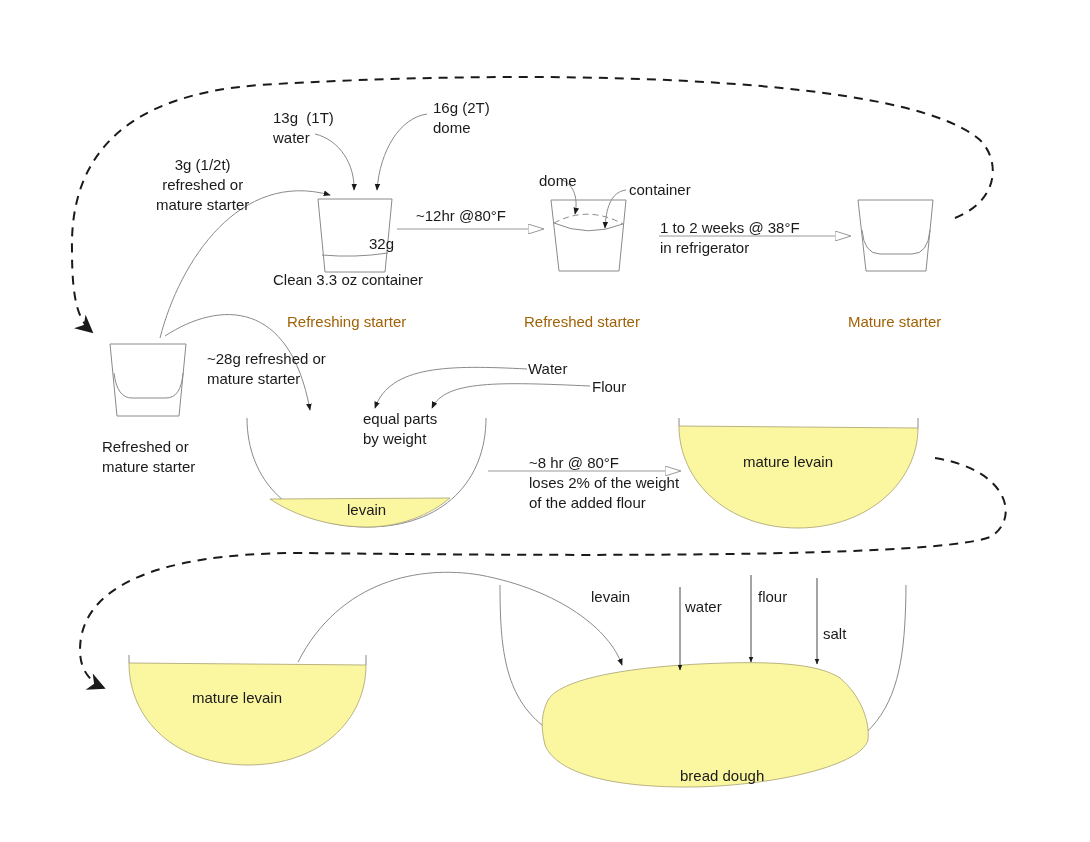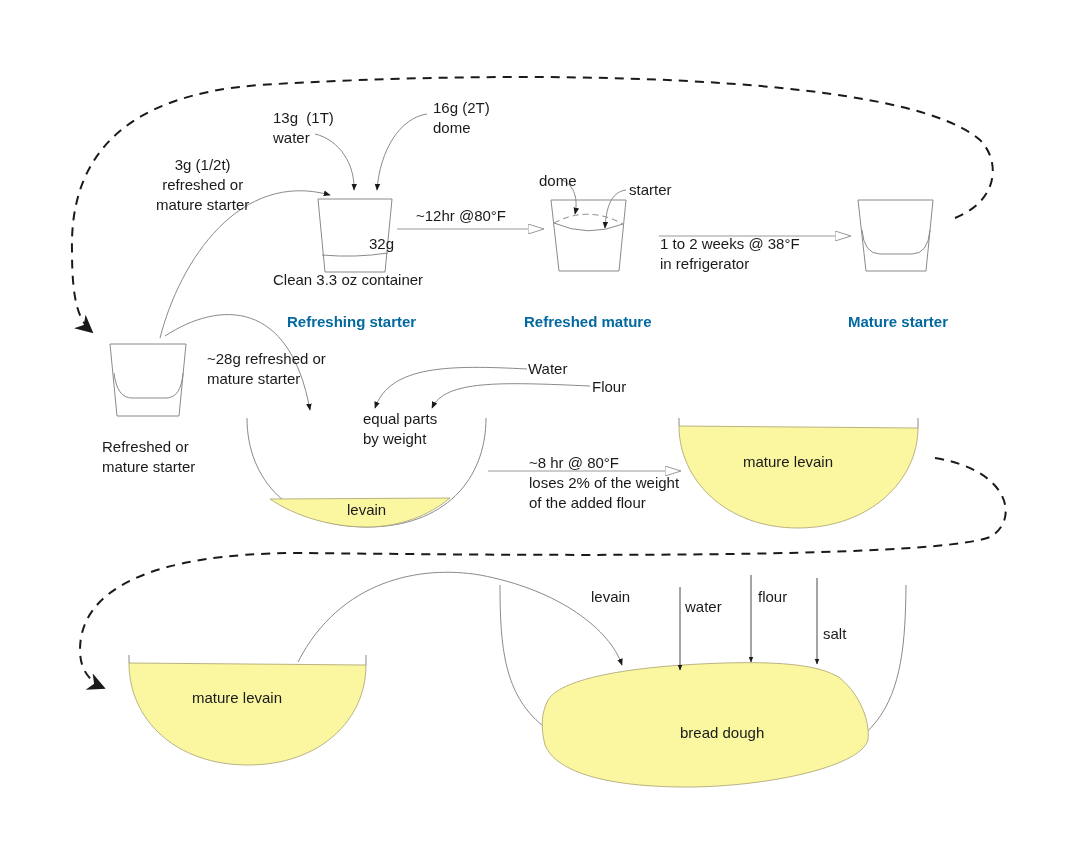--- a/index.html
+++ b/index.html
@@ -1,20 +1,20 @@
 <!DOCTYPE html>
 <html><head>
 <meta charset="utf-8">
 <style>
   html, body { margin: 0; padding: 0; background: #ffffff; }
   body { width: 1090px; height: 842px; position: relative; overflow: hidden;
          font-family: "Liberation Sans", sans-serif; color: #1a1a1a; }
   svg { position: absolute; left: 0; top: 0; }
   .lbl { position: absolute; font-size: 15px; line-height: 20px; white-space: pre; color: #1a1a1a; }
-  .ttl { position: absolute; font-size: 15px; font-weight: bold; white-space: pre; color: #0369a1; }
+  .ttl { position: absolute; font-size: 15px; font-weight: normal; white-space: pre; color: #a16207; }
 </style>
 </head>
 <body>
 
 <svg width="1090" height="842" viewBox="0 0 1090 842">
   <defs>
     <marker id="ah" viewBox="0 0 10 10" refX="9" refY="5" markerWidth="7" markerHeight="7" orient="auto-start-reverse">
       <path d="M0,1 L10,5 L0,9 z" fill="#1a1a1a"></path>
     </marker>
     <marker id="ah-open" viewBox="0 0 16 10" refX="15" refY="5" markerWidth="16" markerHeight="10" orient="auto" markerUnits="userSpaceOnUse">
@@ -96,26 +96,26 @@
 refreshed or
 mature starter</div>
 <div class="lbl" style="left:273px;top:108px;">13g  (1T)
 water</div>
 <div class="lbl" style="left:433px;top:98px;">16g (2T)
 dome</div>
 <div class="lbl" style="left:341px;top:234px;margin-left:28px;">32g</div>
 <div class="lbl" style="left:273px;top:270px;">Clean 3.3 oz container</div>
 <div class="lbl" style="left:416px;top:206px;">~12hr @80°F</div>
 <div class="lbl" style="left:539px;top:171px;text-align:right;">dome</div>
-<div class="lbl" style="left:629px;top:180px;">starter</div>
-<div class="lbl" style="left:660px;top:218px;margin-top:16px;">1 to 2 weeks @ 38°F
+<div class="lbl" style="left:629px;top:180px;">container</div>
+<div class="lbl" style="left:660px;top:218px;">1 to 2 weeks @ 38°F
 in refrigerator</div>
 
 <div class="ttl" style="left:287px;top:313px;">Refreshing starter</div>
-<div class="ttl" style="left:524px;top:313px;">Refreshed mature</div>
+<div class="ttl" style="left:524px;top:313px;">Refreshed starter</div>
 <div class="ttl" style="left:848px;top:313px;">Mature starter</div>
 
 <div class="lbl" style="left:102px;top:437px;">Refreshed or
 mature starter</div>
 <div class="lbl" style="left:207px;top:349px;">~28g refreshed or
 mature starter</div>
 <div class="lbl" style="left:528px;top:359px;">Water</div>
 <div class="lbl" style="left:592px;top:377px;">Flour</div>
 <div class="lbl" style="left:363px;top:409px;">equal parts
 by weight</div>
@@ -123,13 +123,13 @@
 <div class="lbl" style="left:529px;top:453px;">~8 hr @ 80°F
 loses 2% of the weight
 of the added flour</div>
 <div class="lbl" style="left:743px;top:452px;">mature levain</div>
 
 <div class="lbl" style="left:192px;top:688px;">mature levain</div>
 <div class="lbl" style="left:591px;top:587px;">levain</div>
 <div class="lbl" style="left:685px;top:597px;">water</div>
 <div class="lbl" style="left:758px;top:587px;">flour</div>
 <div class="lbl" style="left:823px;top:624px;">salt</div>
-<div class="lbl" style="left:680px;top:723px;text-align:right;">bread dough</div>
+<div class="lbl" style="left:680px;top:766px;text-align:right;">bread dough</div>
 
 </body></html>

